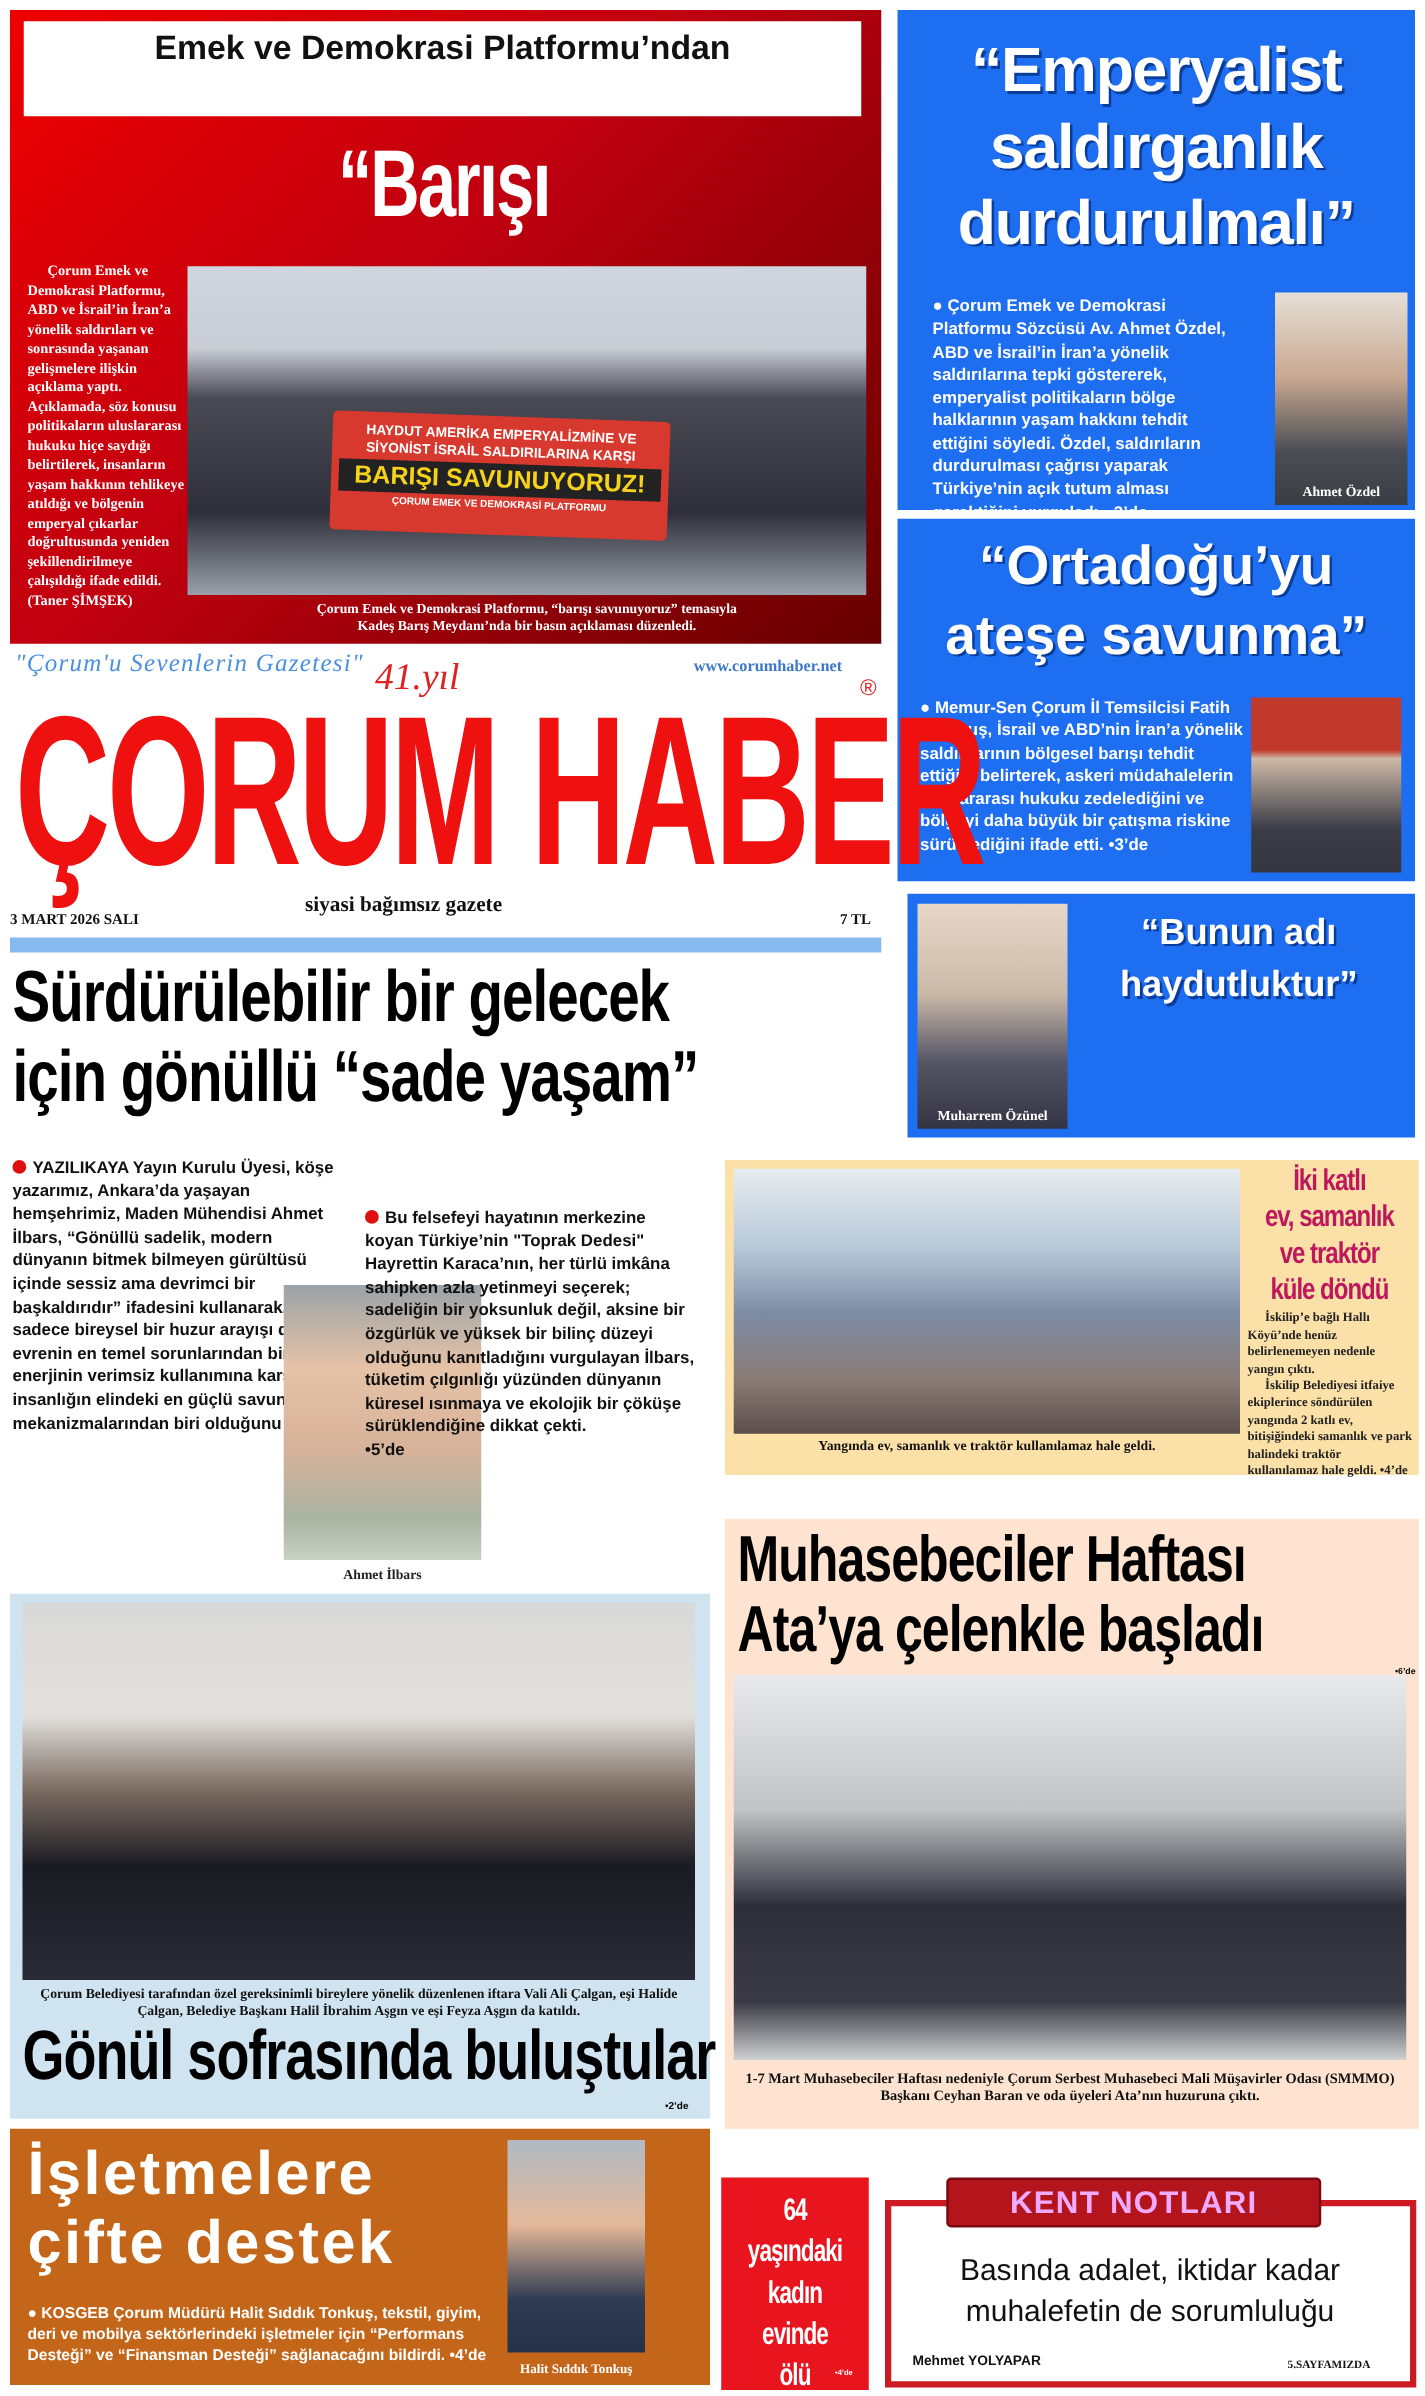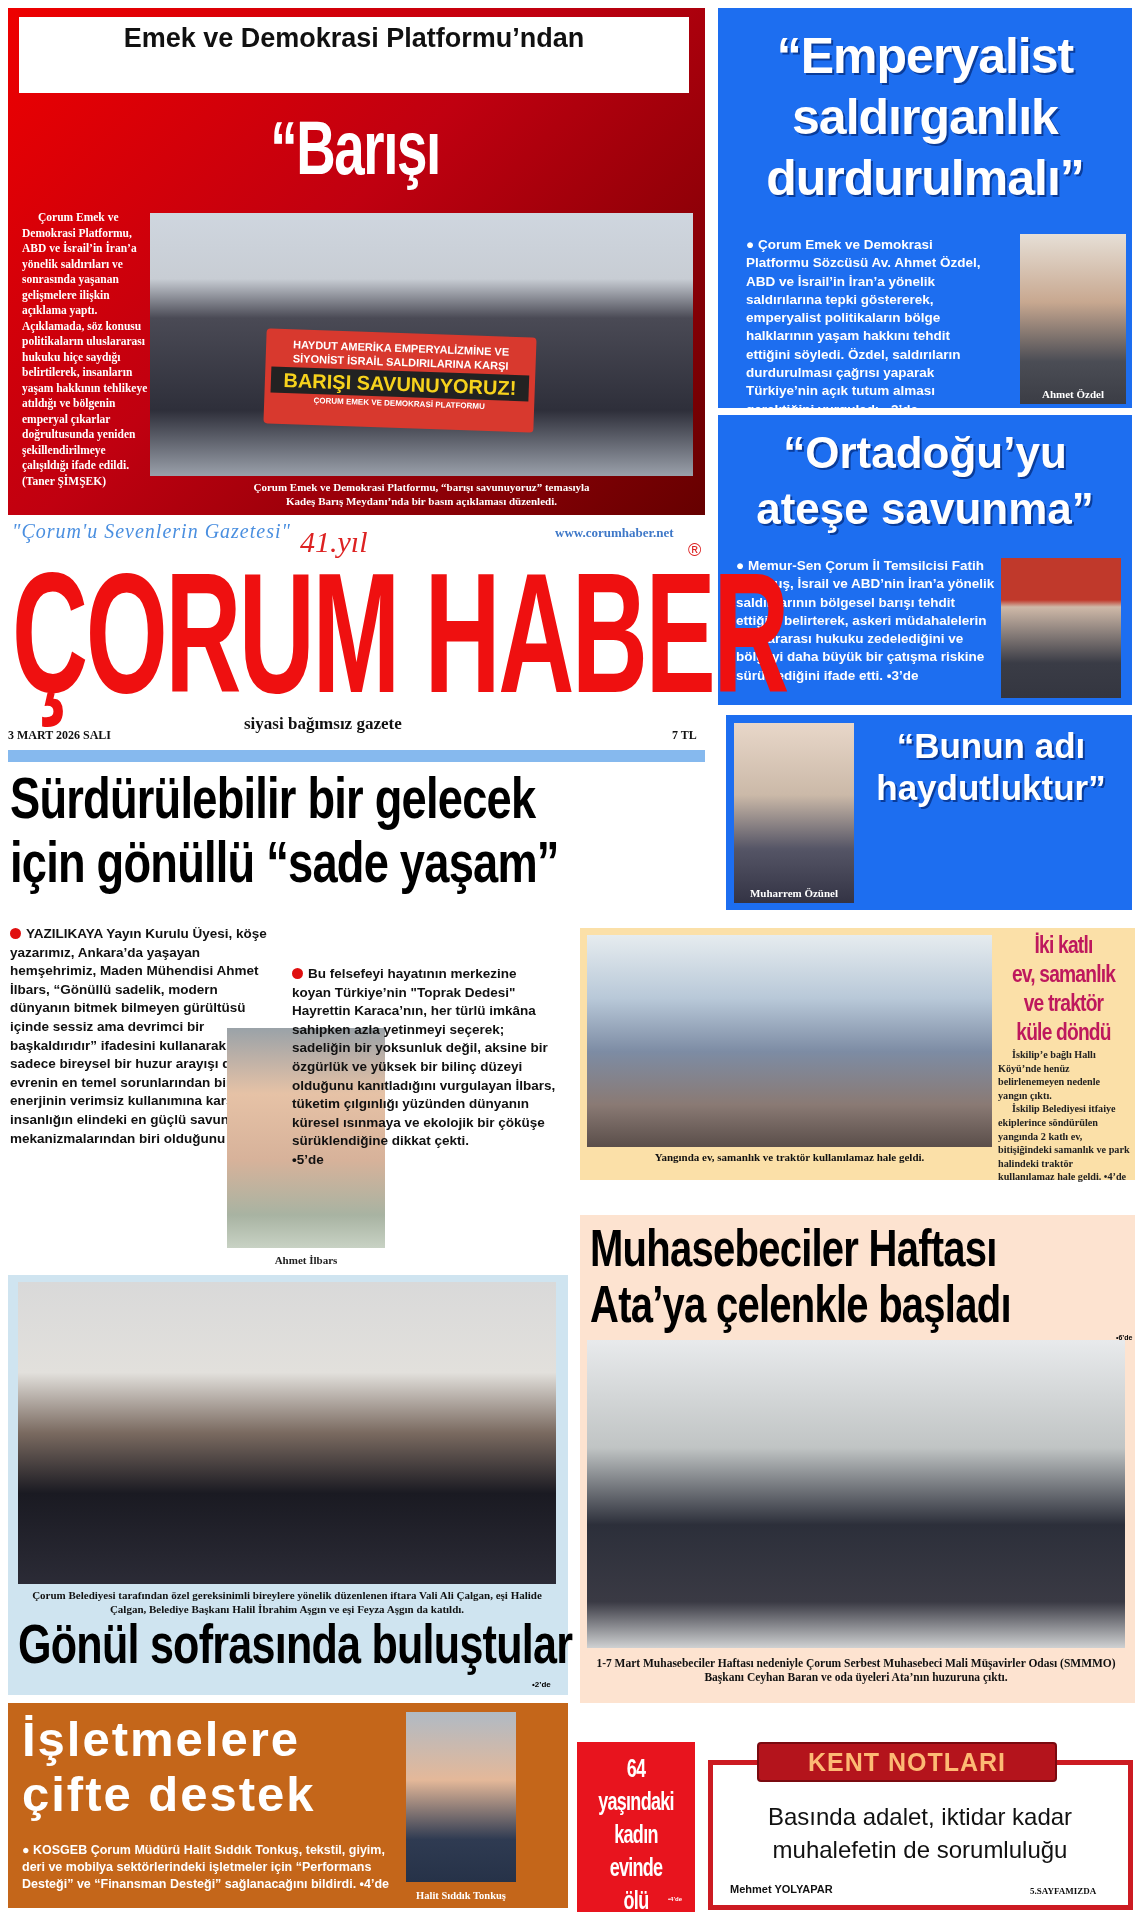--- a/index.html
+++ b/index.html
@@ -27,21 +27,21 @@
 #blue1 .head{position:absolute;left:10px;top:18px;width:394px;text-align:center;font-size:50px;font-weight:900;line-height:61px;letter-spacing:-1px;text-shadow:2px 2px 0 #0a3c9a}
 #blue1 .body{position:absolute;left:28px;top:228px;width:250px;font-size:13.5px;line-height:18.3px;font-weight:bold}
 #blue1 .pic{position:absolute;left:302px;top:226px;width:106px;height:170px;background:linear-gradient(180deg,#e6dfd6 0%,#c8a890 40%,#4b4d55 75%,#3b3d45 100%)}
 .piccap{position:absolute;bottom:4px;width:100%;text-align:center;color:#fff;font-family:"Liberation Serif",serif;font-weight:bold;font-size:11px}
 #blue2{left:718px;top:415px;width:414px;height:290px}
 #blue2 .head{position:absolute;left:10px;top:10px;width:394px;text-align:center;font-size:44px;font-weight:900;line-height:56px;text-shadow:2px 2px 0 #0a3c9a}
 #blue2 .body{position:absolute;left:18px;top:142px;width:260px;font-size:13.5px;line-height:18.3px;font-weight:bold}
 #blue2 .pic{position:absolute;left:283px;top:143px;width:120px;height:140px;background:linear-gradient(180deg,#c0392b 0%,#c0392b 30%,#cfb9a8 35%,#3a3c46 75%,#343640 100%)}
 #blue3{left:726px;top:715px;width:406px;height:195px}
 #blue3 .pic{position:absolute;left:8px;top:8px;width:120px;height:180px;background:linear-gradient(180deg,#e8d7c9 0%,#cbb9a8 40%,#556 70%,#334 100%)}
-#blue3 .head{position:absolute;left:130px;top:10px;width:270px;text-align:center;font-size:35px;font-weight:900;line-height:42px;text-shadow:2px 2px 0 #0a3c9a}
+#blue3 .head{position:absolute;left:130px;top:10px;width:270px;text-align:center;font-size:29px;font-weight:900;line-height:42px;text-shadow:2px 2px 0 #0a3c9a}
 #blue3 .body{position:absolute;left:136px;top:117px;width:264px;font-size:12.5px;line-height:16.5px}
 
 
 #slogan{left:12px;top:520px;color:#4a8fe0;font-family:"Liberation Serif",serif;font-style:italic;font-size:20px;letter-spacing:1px}
 #years{left:300px;top:525px;color:#d22;font-family:"Liberation Serif",serif;font-style:italic;font-size:30px}
 #website{left:555px;top:525px;color:#3e78c8;font-family:"Liberation Serif",serif;font-weight:bold;font-size:13px}
 #reg{left:688px;top:540px;color:#d22;font-size:18px}
 #logo{left:12px;top:548px;width:690px;height:170px;color:#ef1010;font-weight:bold;font-size:170px;line-height:170px;letter-spacing:-4px;white-space:nowrap;transform:scaleX(.62);transform-origin:left top}
 #subtitle{left:244px;top:714px;font-family:"Liberation Serif",serif;font-weight:bold;font-size:17px;color:#111}
 #date{left:8px;top:728px;font-family:"Liberation Serif",serif;font-weight:bold;font-size:12px;color:#111}
@@ -86,21 +86,21 @@
 #isl-cap{left:396px;top:1890px;width:130px;text-align:center;color:#fff;font-family:"Liberation Serif",serif;font-weight:bold;font-size:10.5px}
 
 
 #death-box{left:577px;top:1742px;width:118px;height:170px;background:#e8141e}
 #death-head{left:577px;top:1752px;width:118px;color:#fff;text-align:center;font-weight:bold;font-size:25px;line-height:33px;letter-spacing:-1px}
 #death-head span{display:block;transform:scaleX(.72)}
 #death-ref{left:668px;top:1896px;color:#fff;font-size:6px;font-weight:bold}
 
 
 #kent-box{left:708px;top:1760px;width:425px;height:150px;border:5px solid #cc1b22;background:#fff}
-#kent-tab{left:757px;top:1742px;width:300px;height:40px;background:#b4141c;border-radius:4px;border:2px solid #7a0a10;color:#fdba74;text-align:center;font-weight:bold;font-size:25px;line-height:36px;letter-spacing:1px}
+#kent-tab{left:757px;top:1742px;width:300px;height:40px;background:#b4141c;border-radius:4px;border:2px solid #7a0a10;color:#f0abfc;text-align:center;font-weight:bold;font-size:25px;line-height:36px;letter-spacing:1px}
 #kent-text{left:715px;top:1800px;width:410px;text-align:center;font-size:24px;line-height:33px;color:#111}
 #kent-author{left:730px;top:1883px;font-size:11px;font-weight:bold;color:#111}
 #kent-page{left:1030px;top:1886px;font-family:"Liberation Serif",serif;font-weight:bold;font-size:9px;color:#111}
 </style>
 </head>
 <body>
 
 <div id="red-block" class="abs"></div>
 <div id="kicker-box" class="abs">
   <div>Emek ve Demokrasi Platformu’ndan</div>

